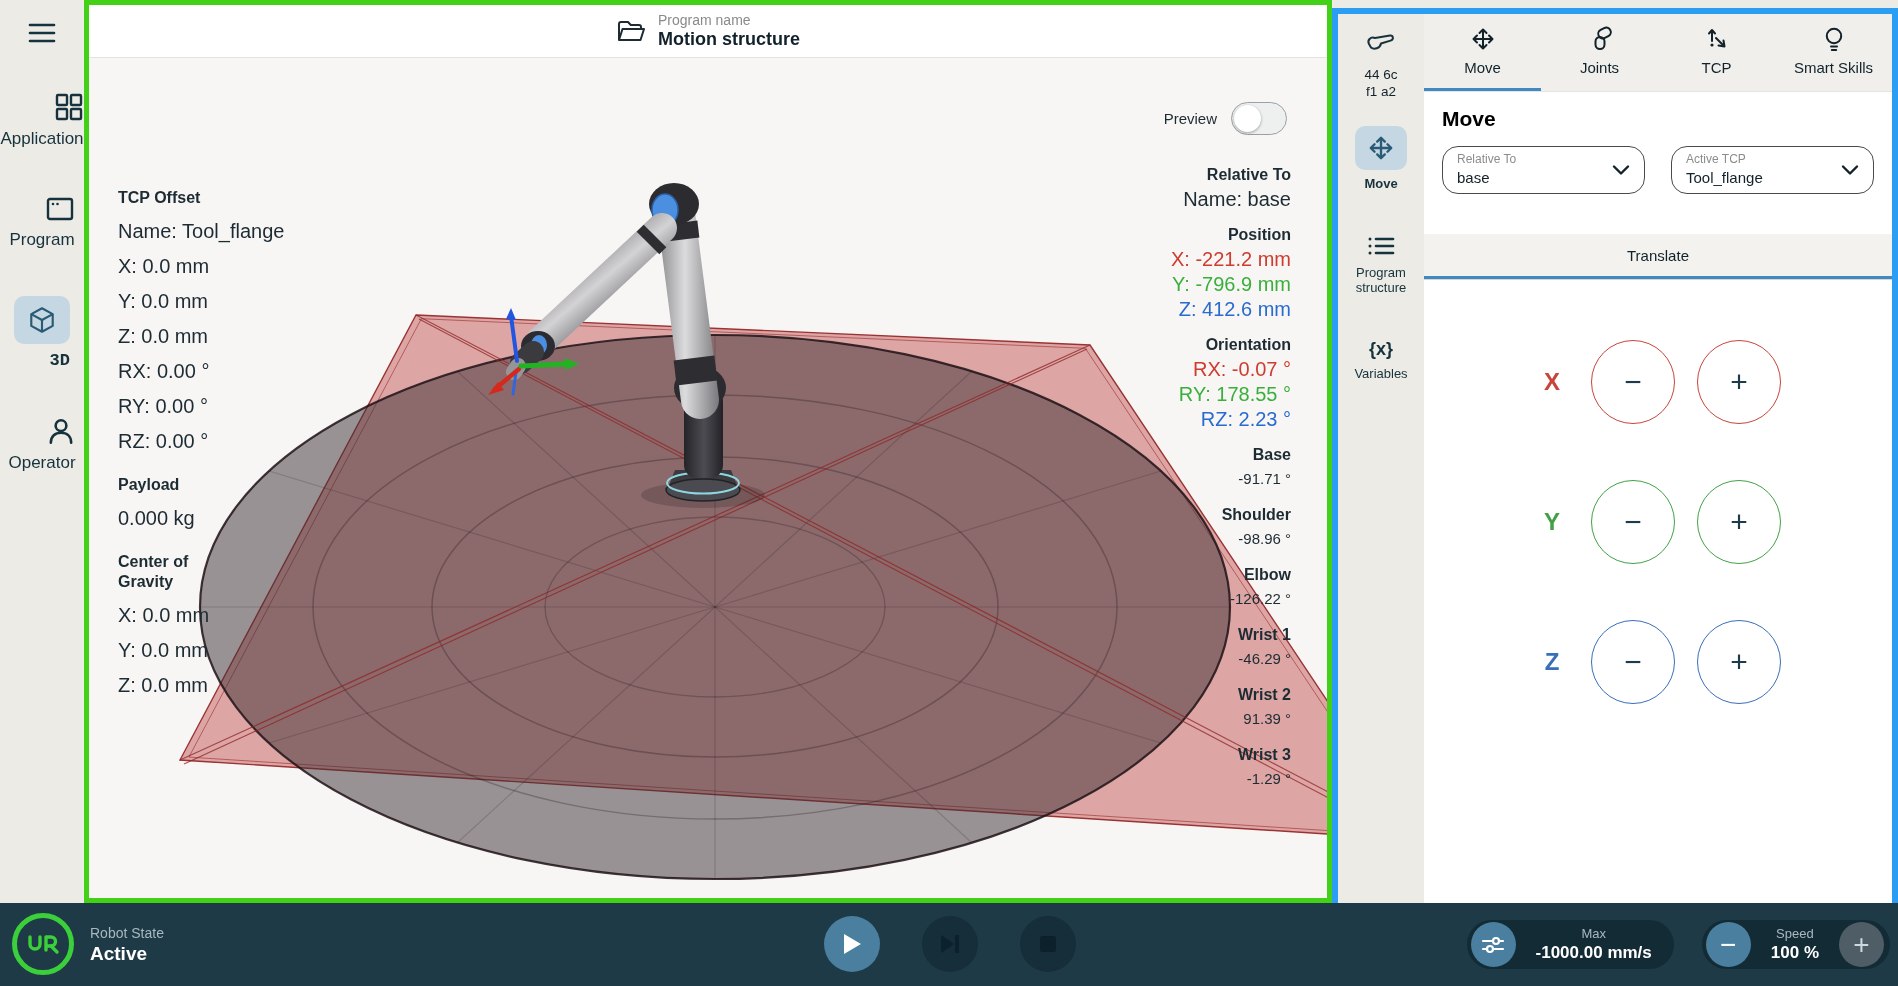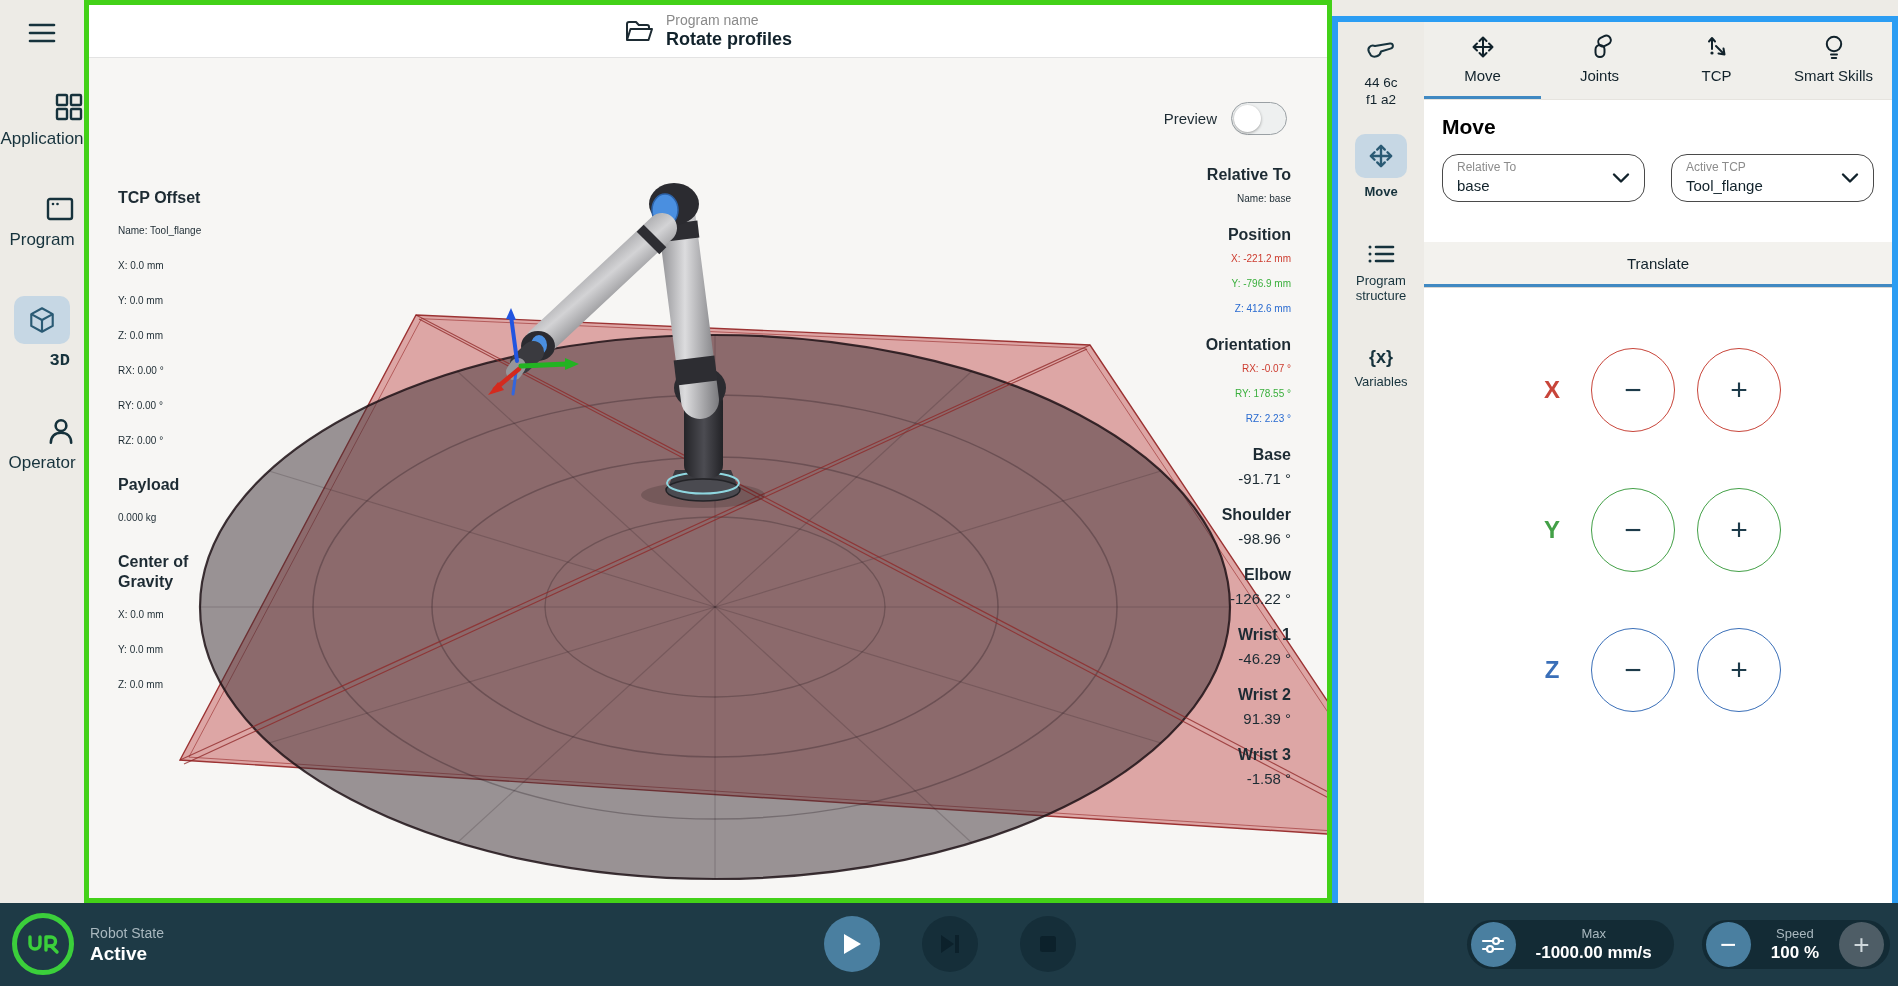--- a/index.html
+++ b/index.html
@@ -31,32 +31,32 @@
   .preview { position:absolute; top:97px; right:40px; display:flex; align-items:center; gap:14px;
              font-size:15px; color:#1d2b33; }
   .toggle { width:56px; height:33px; border:1.5px solid #9aa0a4; border-radius:17px;
             background:#eef0f0; position:relative; cursor:pointer; }
   .knob { position:absolute; left:2px; top:2px; width:27px; height:27px; border-radius:50%;
           background:#fff; box-shadow:0 1px 3px rgba(0,0,0,.35); }
 
   .ov-left { position:absolute; left:29px; top:183px; color:#1d2b33; }
   .ov-right { position:absolute; right:36px; top:160px; color:#1d2b33; text-align:right; }
   .ovt { font-size:16px; font-weight:700; margin-bottom:13px; line-height:20px; }
-  .ovr { font-size:10px; margin-bottom:15px; line-height:20px; }
+  .ovr { font-size:20px; margin-bottom:15px; line-height:20px; }
   .mt { margin-top:24px; }
   .cogt { max-width:112px; }
   .ov-right .ovr { margin-bottom:5px; }
   .ov-right .ovt { margin-bottom:4px; margin-top:16px; }
   .ov-right .jval { font-size:15px; margin-bottom:16px; line-height:20px; }
   .cr { color:var(--pos_x_red,#cd3c2f); }
   .cg { color:var(--pos_y_green,#3aaf3c); }
   .cb { color:var(--pos_z_blue,#2a6bd0); }
 
   
-  .rpanel { position:absolute; left:1332px; top:16px; width:566px; height:903px;
+  .rpanel { position:absolute; left:1332px; top:8px; width:566px; height:903px;
             border:6px solid var(--blue_border,#2b9df3); background:#fff; display:flex; }
   .toolstrip { width:86px; background:#edebe6; display:flex; flex-direction:column; align-items:center;
                font-size:13px; color:#16323c; flex-shrink:0; }
   .hand { margin-top:16px; cursor:pointer; }
   .hexid { margin-top:12px; text-align:center; font-size:13.5px; line-height:17px; color:#11222b; }
   .tool-item { display:flex; flex-direction:column; align-items:center; gap:6px; cursor:pointer; text-align:center; }
   .tool-item .ticon { display:flex; align-items:center; justify-content:center; }
   .tool-item .ticon.sel { background:var(--selected_nav_bg,#c6d7e4); border-radius:10px; padding:8px 12px; }
   .tl-bold { font-weight:700; }
   .content { flex:1; display:flex; flex-direction:column; background:#fff; }
@@ -175,21 +175,21 @@
 </div>
 
 <div class="panel3d">
   <div class="p3d-header">
     <svg width="30" height="26" viewBox="0 0 30 26" fill="none" stroke="#1d2b33" stroke-width="2" stroke-linejoin="round">
       <path d="M3,22 V6 c0-1.2 0.9-2 2-2 h7 l2.8,3 H23 c1.2,0 2,0.9 2,2 v2.5"></path>
       <path d="M3,22 L6.5,11 H28 L24.5,22 Z"></path>
     </svg>
     <div class="title-block">
       <div class="t1">Program name</div>
-      <div class="t2">Rotate profiles</div>
+      <div class="t2">Motion structure</div>
     </div>
   </div>
 
   <div class="scene">
     <svg width="1238" height="840" viewBox="0 0 1238 840">
       <defs>
         <linearGradient id="armG" x1="560" y1="250" x2="640" y2="250" gradientUnits="userSpaceOnUse">
           <stop offset="0" stop-color="#6f6f73"></stop>
             <stop offset="0.45" stop-color="#dcdcde"></stop>
             <stop offset="1" stop-color="#5c5c60"></stop>
@@ -320,21 +320,21 @@
     <div class="jval">-91.71 °</div>
     <div class="ovt">Shoulder</div>
     <div class="jval">-98.96 °</div>
     <div class="ovt">Elbow</div>
     <div class="jval">-126.22 °</div>
     <div class="ovt">Wrist 1</div>
     <div class="jval">-46.29 °</div>
     <div class="ovt">Wrist 2</div>
     <div class="jval">91.39 °</div>
     <div class="ovt">Wrist 3</div>
-    <div class="jval">-1.58 °</div>
+    <div class="jval">-1.29 °</div>
   </div>
 </div>
 
 <div class="rpanel">
   <div class="toolstrip">
     <div class="hand">
       <svg width="30" height="24" viewBox="0 0 30 24" fill="none" stroke="#16323c" stroke-width="2" stroke-linejoin="round">
         <path d="M3,14 C1,10 4.5,6.5 9,8 L24,5.5 C27.5,5.2 28,9.5 24.5,10.6 L15,13.5 C14,18.5 8,20 5,17.5 Z"></path>
       </svg>
     </div>

